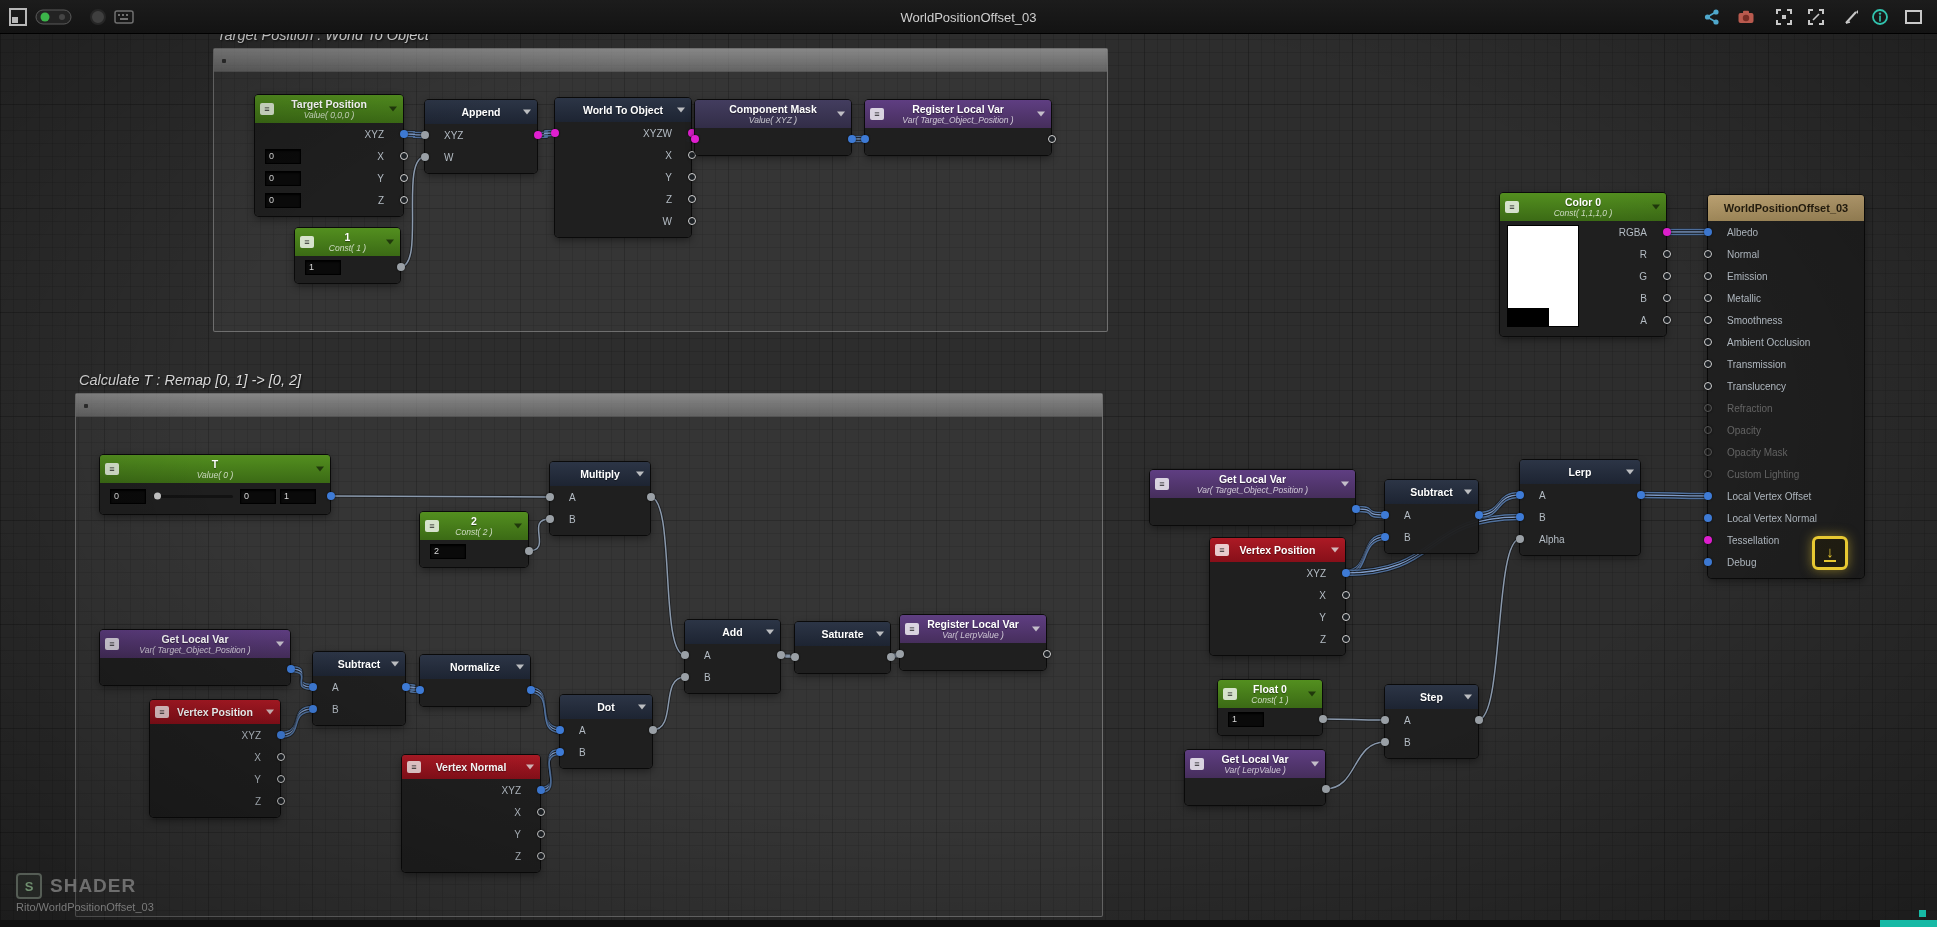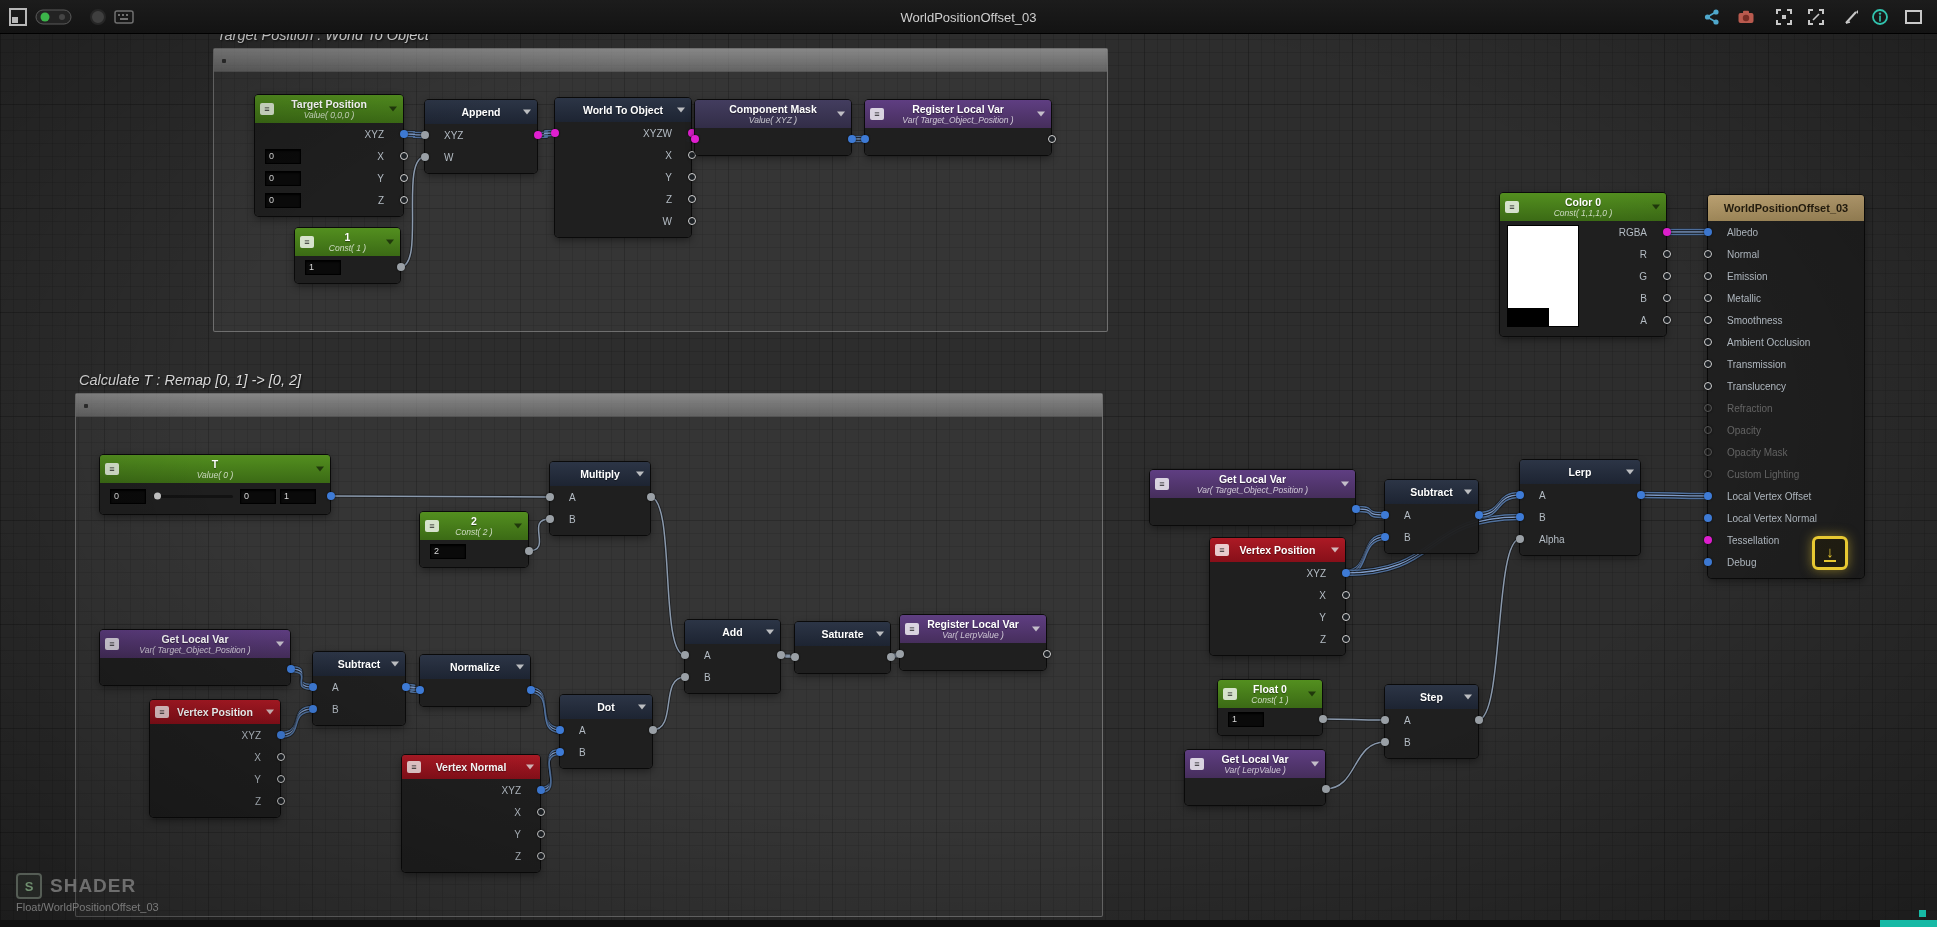--- a/index.html
+++ b/index.html
@@ -851,21 +851,21 @@
           <rect x="2" y="3" width="15" height="12" fill="none" stroke="#c8c8c8" stroke-width="2"></rect>
         </svg>
     </div>
   </div>
 
   <div id="watermark">
     <div class="wm-row">
       <div class="wm-logo">S</div>
       <div class="wm-brand">SHADER</div>
     </div>
-    <div class="wm-path">Float/WorldPositionOffset_03</div>
+    <div class="wm-path">Rito/WorldPositionOffset_03</div>
   </div>
 
   <div id="bottombar">
     <div class="teal"></div>
   </div>
   <div id="corner-dot"></div>
 
 </div>
 
 </body></html>

